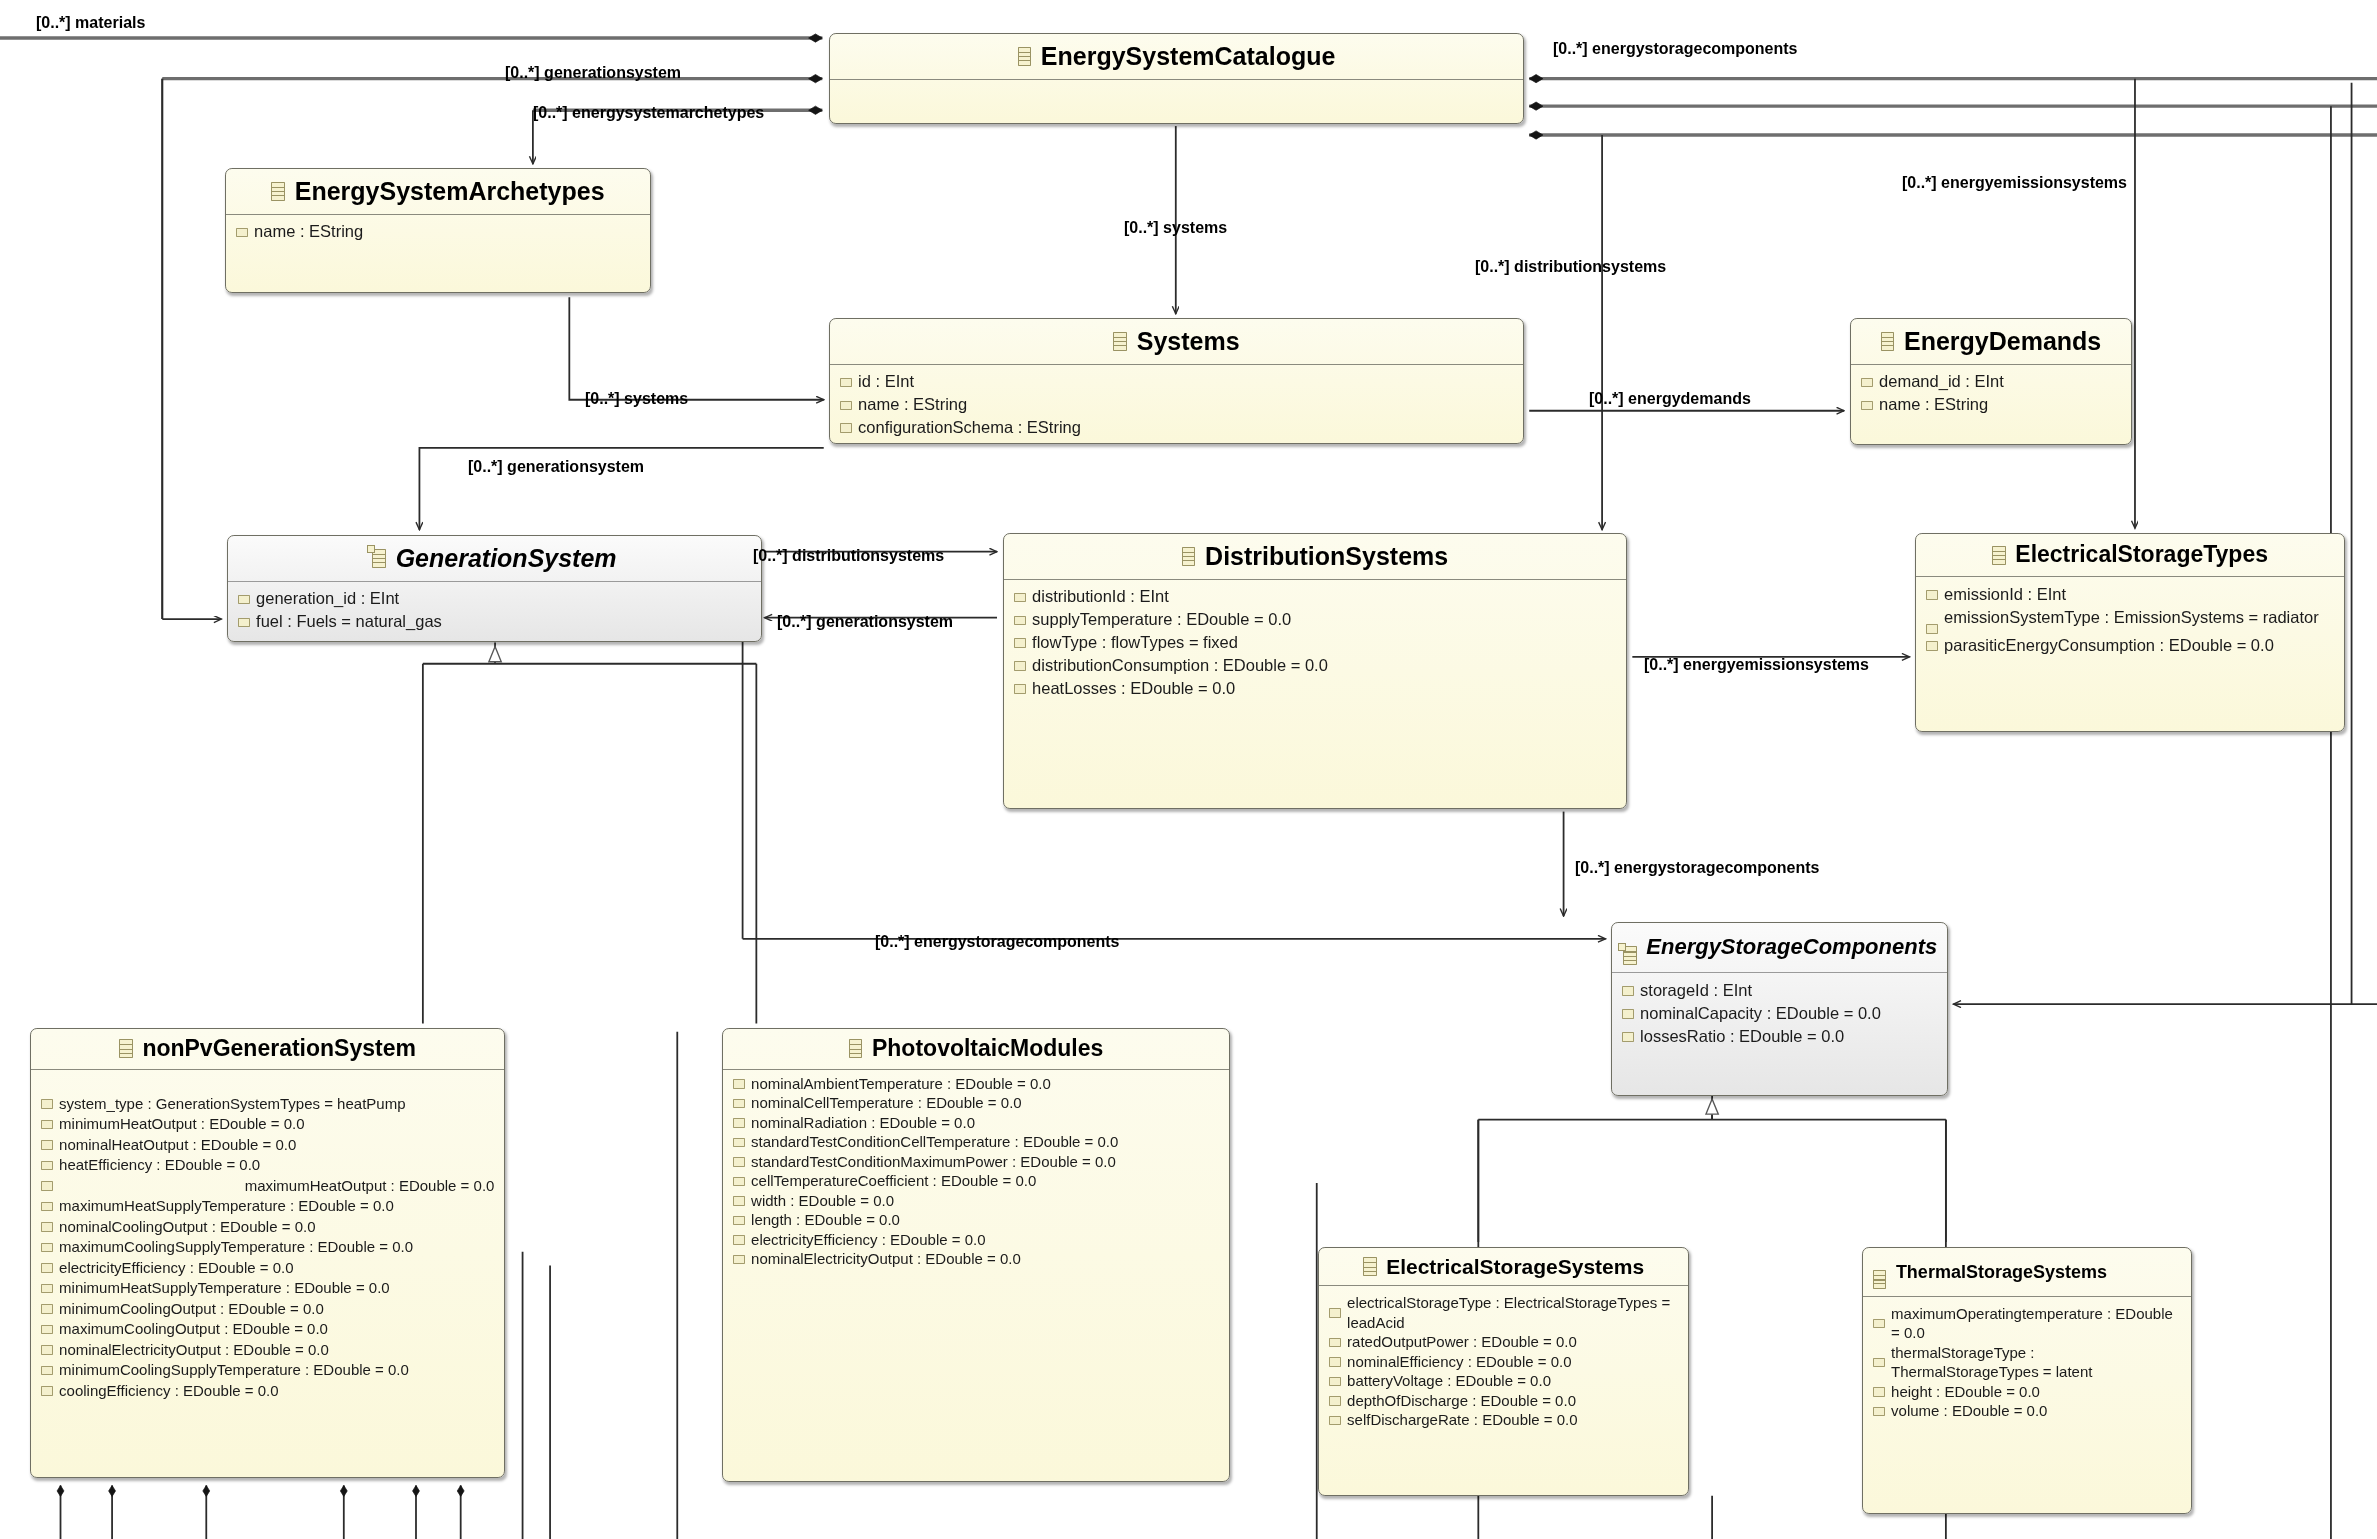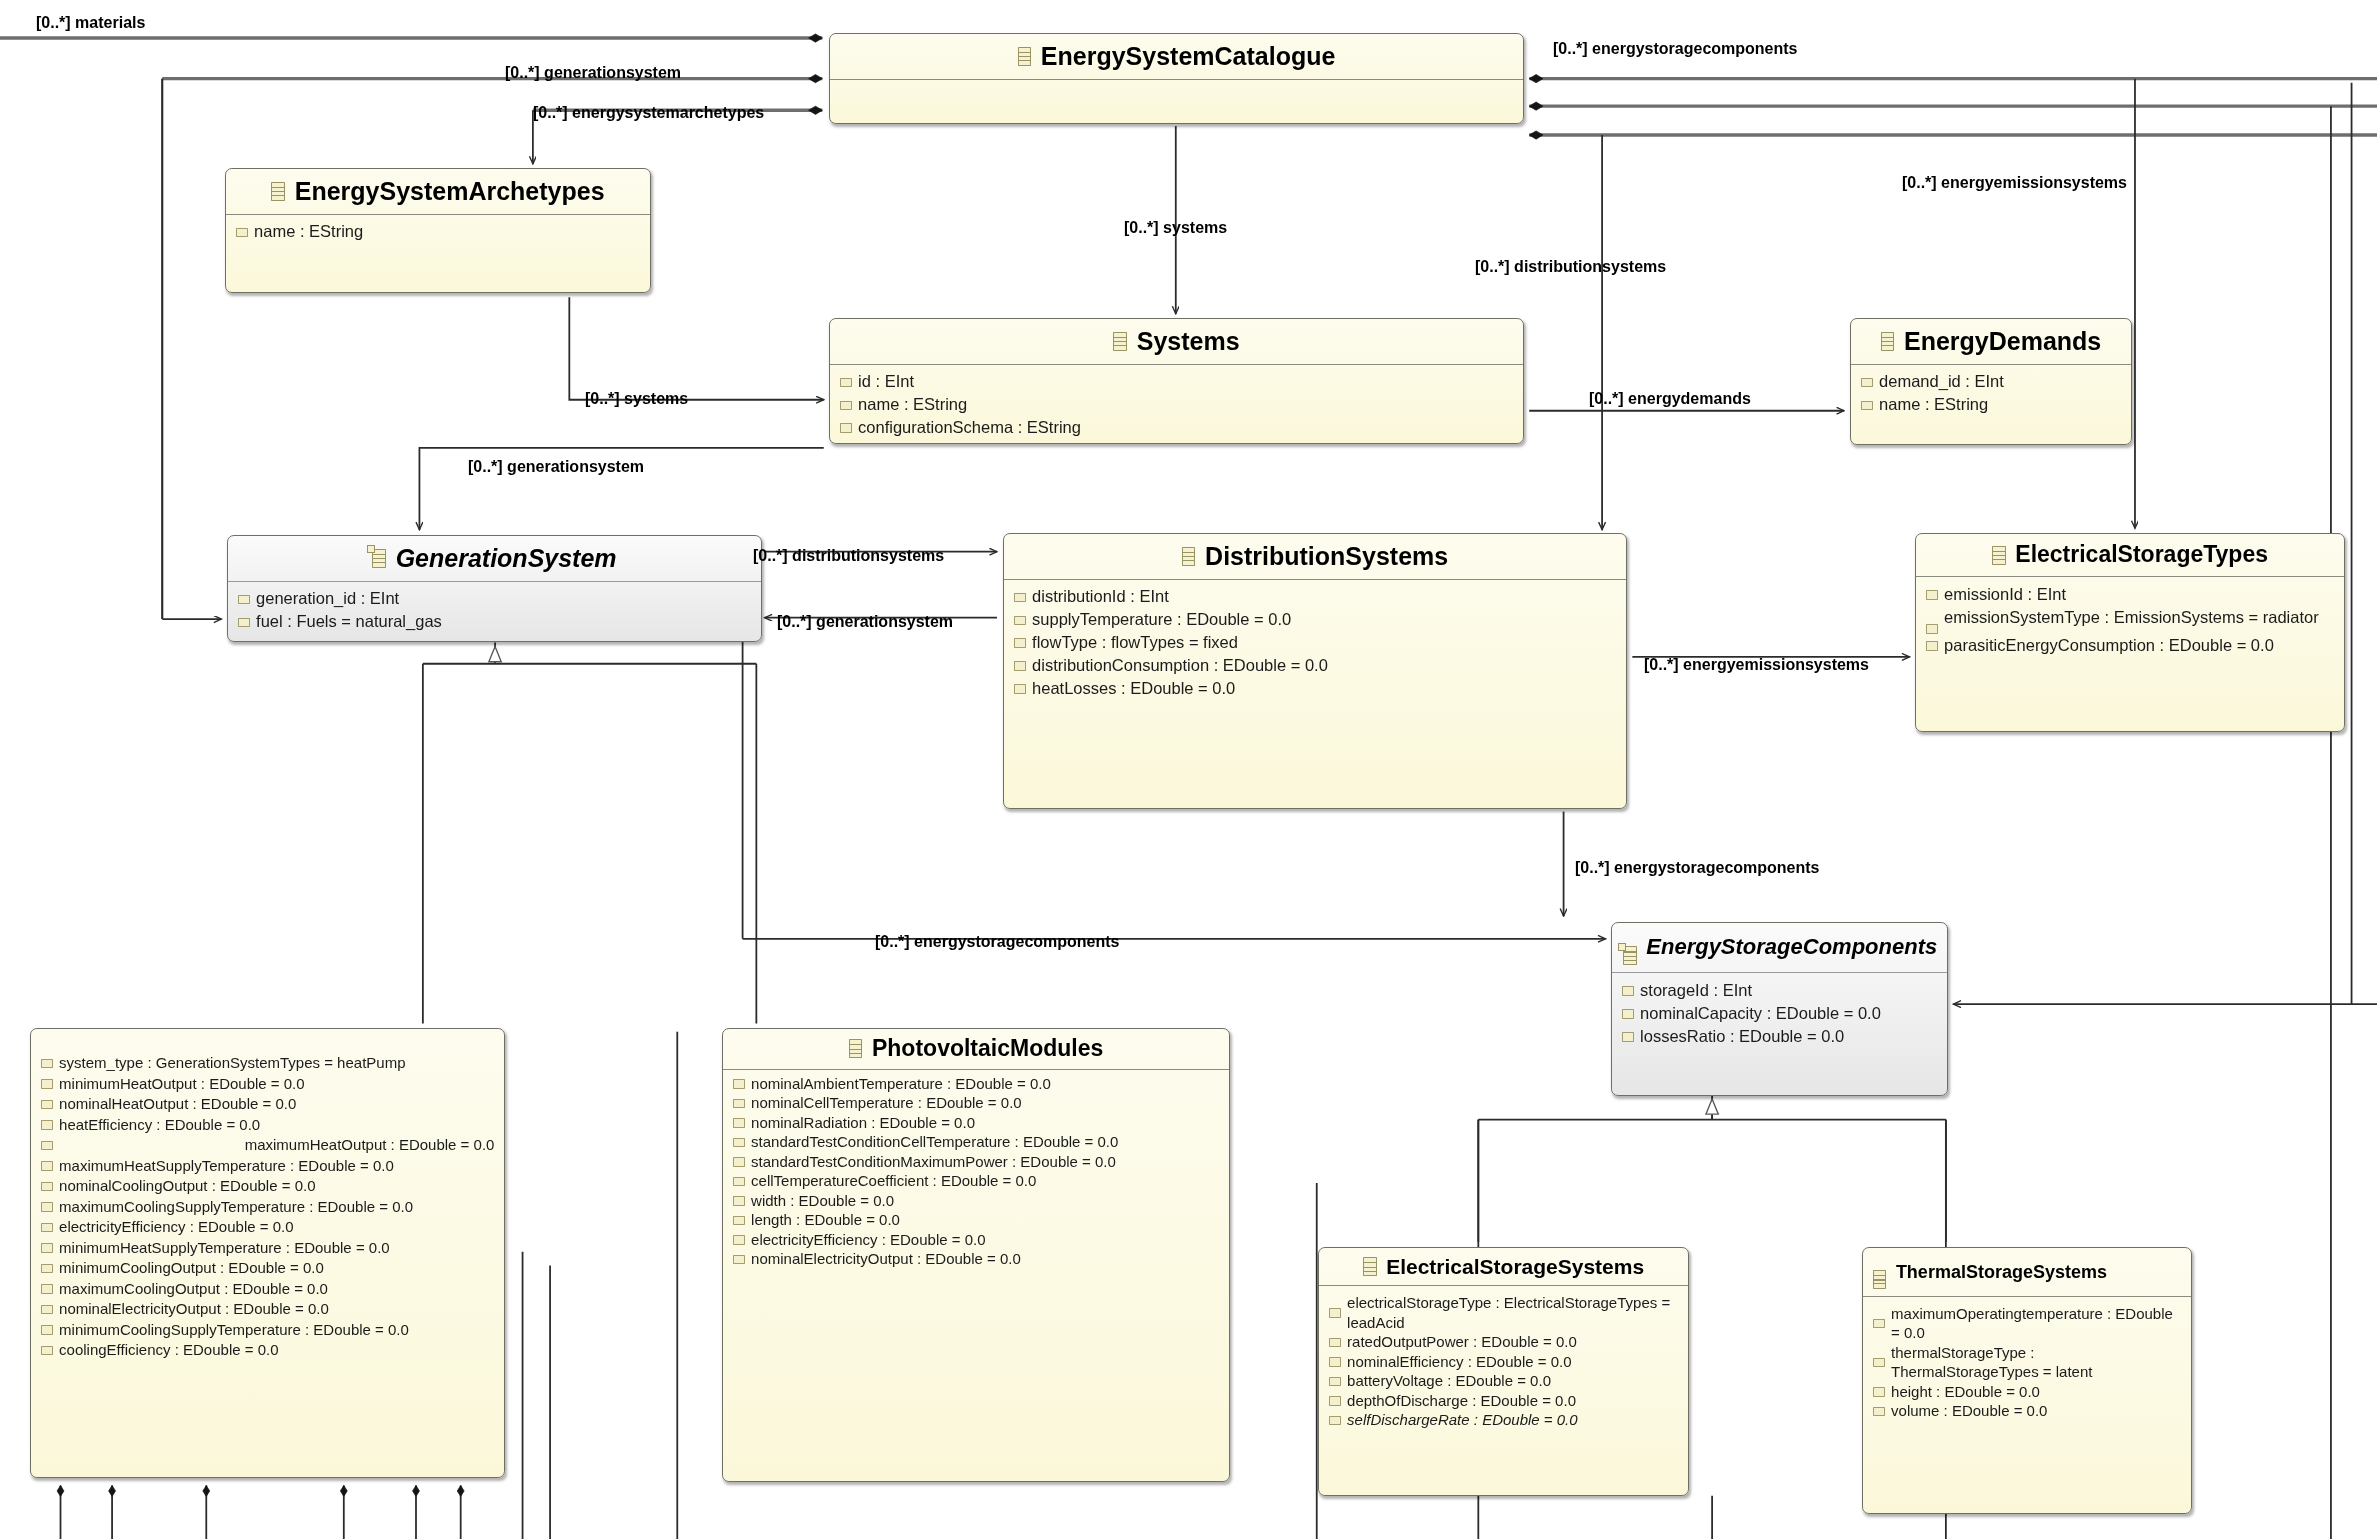--- a/index.html
+++ b/index.html
@@ -370,20 +370,26 @@
           <span class="atxt">nominalCapacity : EDouble = 0.0</span>
         </div>
       <div class="attr">
           <span class="eattr-ico"></span>
           <span class="atxt">lossesRatio : EDouble = 0.0</span>
         </div>
     </div>
   </div>
 
   <div class="uml" style="left:30px;top:1028px;width:475px;height:450px;">
+    <div class="hdr" style="padding:6.9px 9.6px;">
+      <span class="eclass-ico">
+          <i></i>
+        </span>
+      <span class="title" style="font-size:23px;">nonPvGenerationSystem</span>
+    </div>
     <div class="attrs" style="gap:1px;padding-top:4.1px;margin-top:20px;">
       <div class="attr" style="font-size:15px;">
           <span class="eattr-ico" style="margin-top:5.5px;"></span>
           <span class="atxt">system_type : GenerationSystemTypes = heatPump</span>
         </div>
       <div class="attr" style="font-size:15px;">
           <span class="eattr-ico" style="margin-top:5.5px;"></span>
           <span class="atxt">minimumHeatOutput : EDouble = 0.0</span>
         </div>
       <div class="attr" style="font-size:15px;">
@@ -513,21 +519,21 @@
           <span class="atxt">nominalEfficiency : EDouble = 0.0</span>
         </div>
       <div class="attr" style="font-size:15px;">
           <span class="eattr-ico" style="margin-top:5.5px;"></span>
           <span class="atxt">batteryVoltage : EDouble = 0.0</span>
         </div>
       <div class="attr" style="font-size:15px;">
           <span class="eattr-ico" style="margin-top:5.5px;"></span>
           <span class="atxt">depthOfDischarge : EDouble = 0.0</span>
         </div>
-      <div class="attr" style="font-size:15px;font-style:italic;">
+      <div class="attr" style="font-size:15px;">
           <span class="eattr-ico" style="margin-top:5.5px;"></span>
           <span class="atxt">selfDischargeRate : EDouble = 0.0</span>
         </div>
     </div>
   </div>
 
   <div class="uml wrapname" style="left:1862px;top:1247px;width:330px;height:267px;">
     <div class="hdr" style="padding:6.9px 6.9px 6.9px 9.6px;">
       <span class="eclass-ico" style="align-self:flex-start;margin-top:15px;">
           <i></i>

